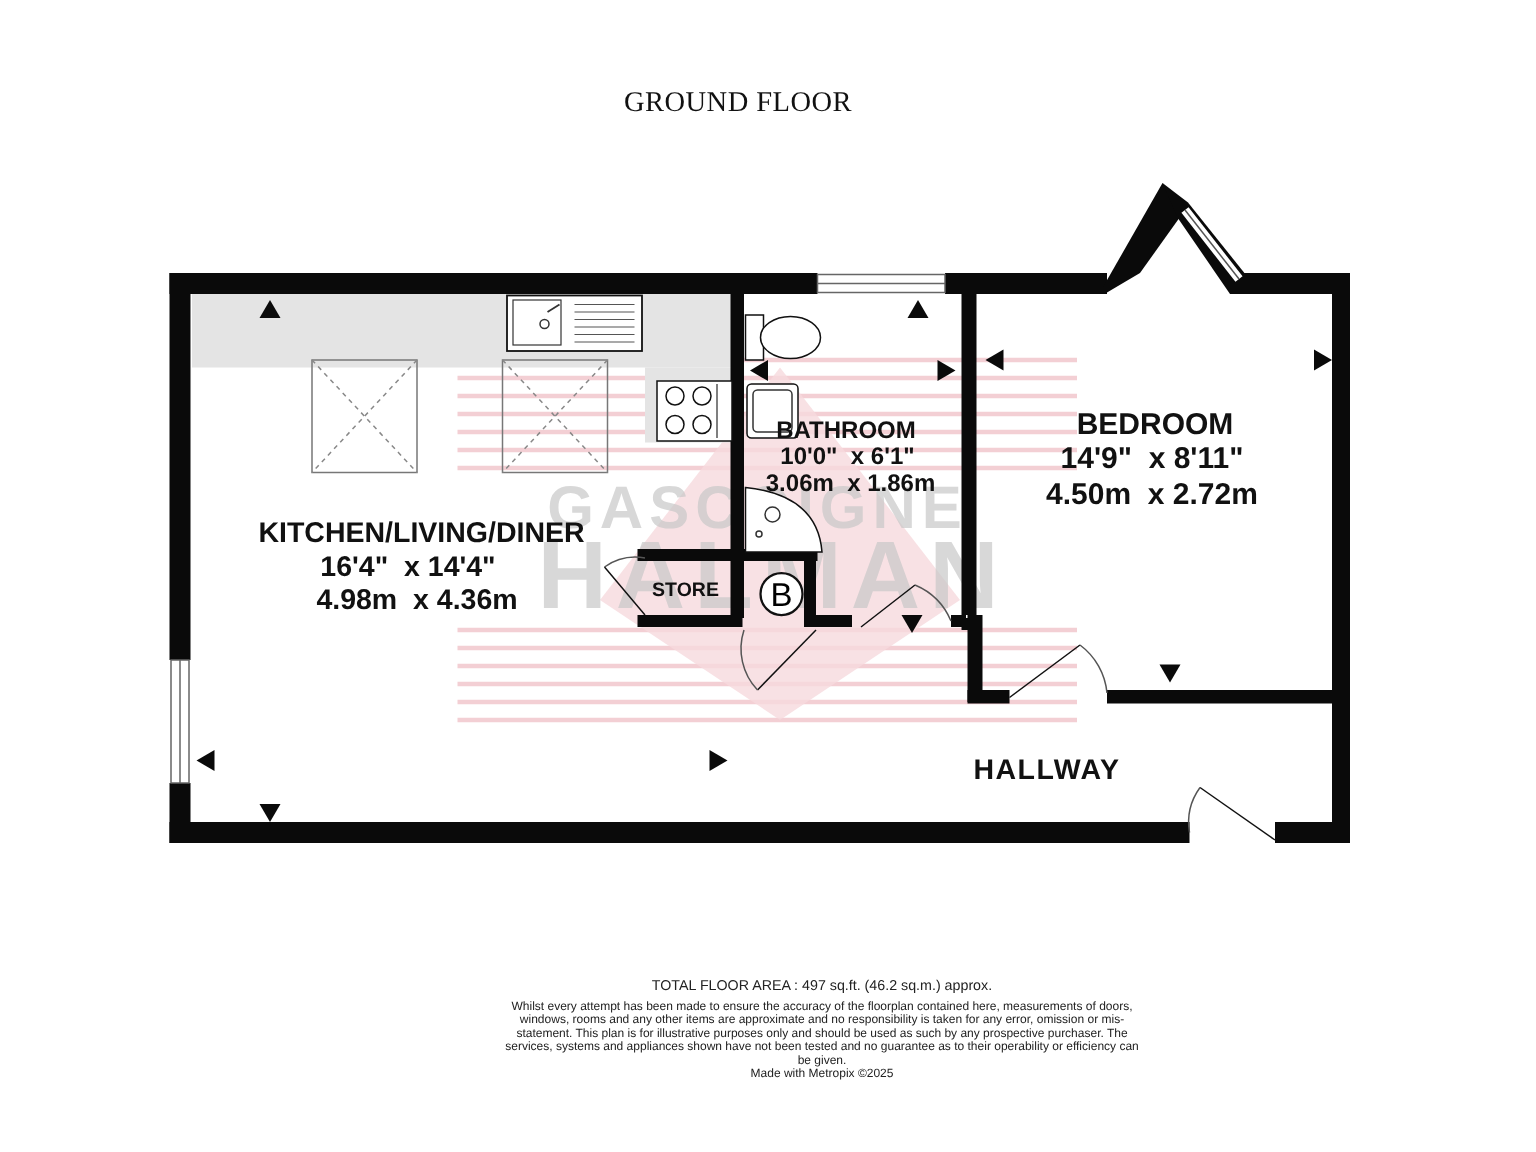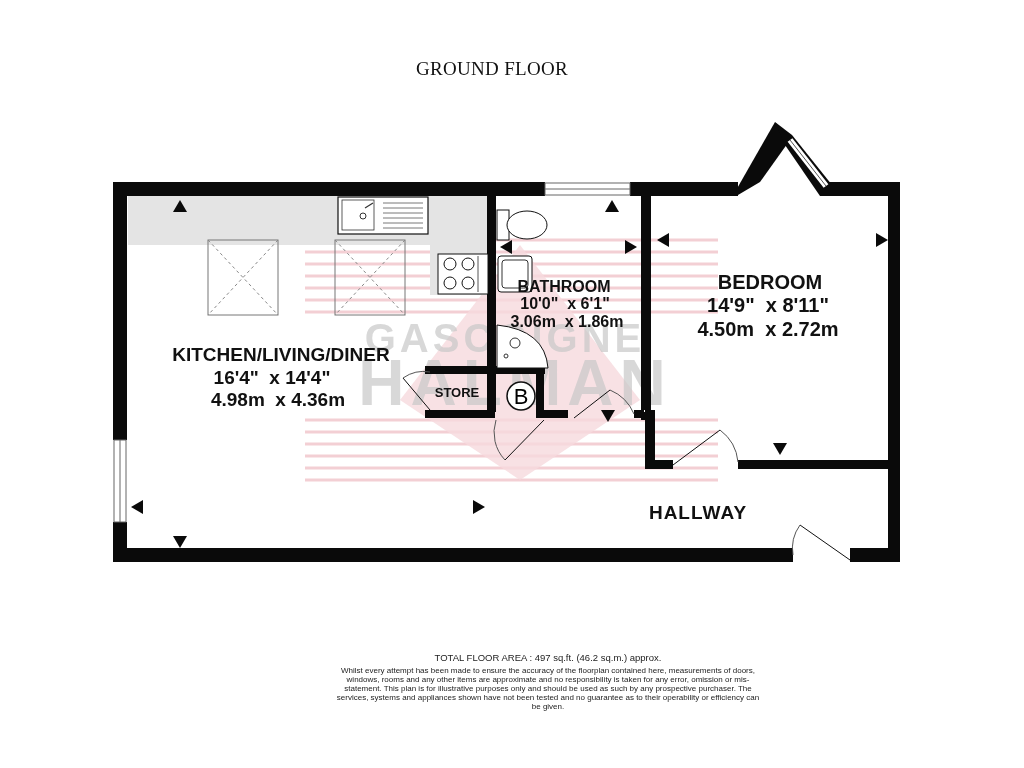--- a/index.html
+++ b/index.html
@@ -199,13 +199,14 @@
     <text class="room-label" x="768" y="312" font-size="20" text-anchor="middle" xml:space="preserve">14'9"  x 8'11"</text>
     <text class="room-label" x="768" y="336" font-size="20" text-anchor="middle" xml:space="preserve">4.50m  x 2.72m</text>
   </g>
   <text class="room-label" x="457" y="397" font-size="13" text-anchor="middle">STORE</text>
   <text class="room-label" x="698" y="519" font-size="19" text-anchor="middle" letter-spacing="1">HALLWAY</text>
 </svg>
 
 <div class="footer">
   <div class="total">TOTAL FLOOR AREA : 497 sq.ft. (46.2 sq.m.) approx.</div>
   <div>Whilst every attempt has been made to ensure the accuracy of the floorplan contained here, measurements of doors, windows, rooms and any other items are approximate and no responsibility is taken for any error, omission or mis-statement. This plan is for illustrative purposes only and should be used as such by any prospective purchaser. The services, systems and appliances shown have not been tested and no guarantee as to their operability or efficiency can be given.</div>
+  <div>Made with Metropix ©2025</div>
 </div>
 
 </body></html>

